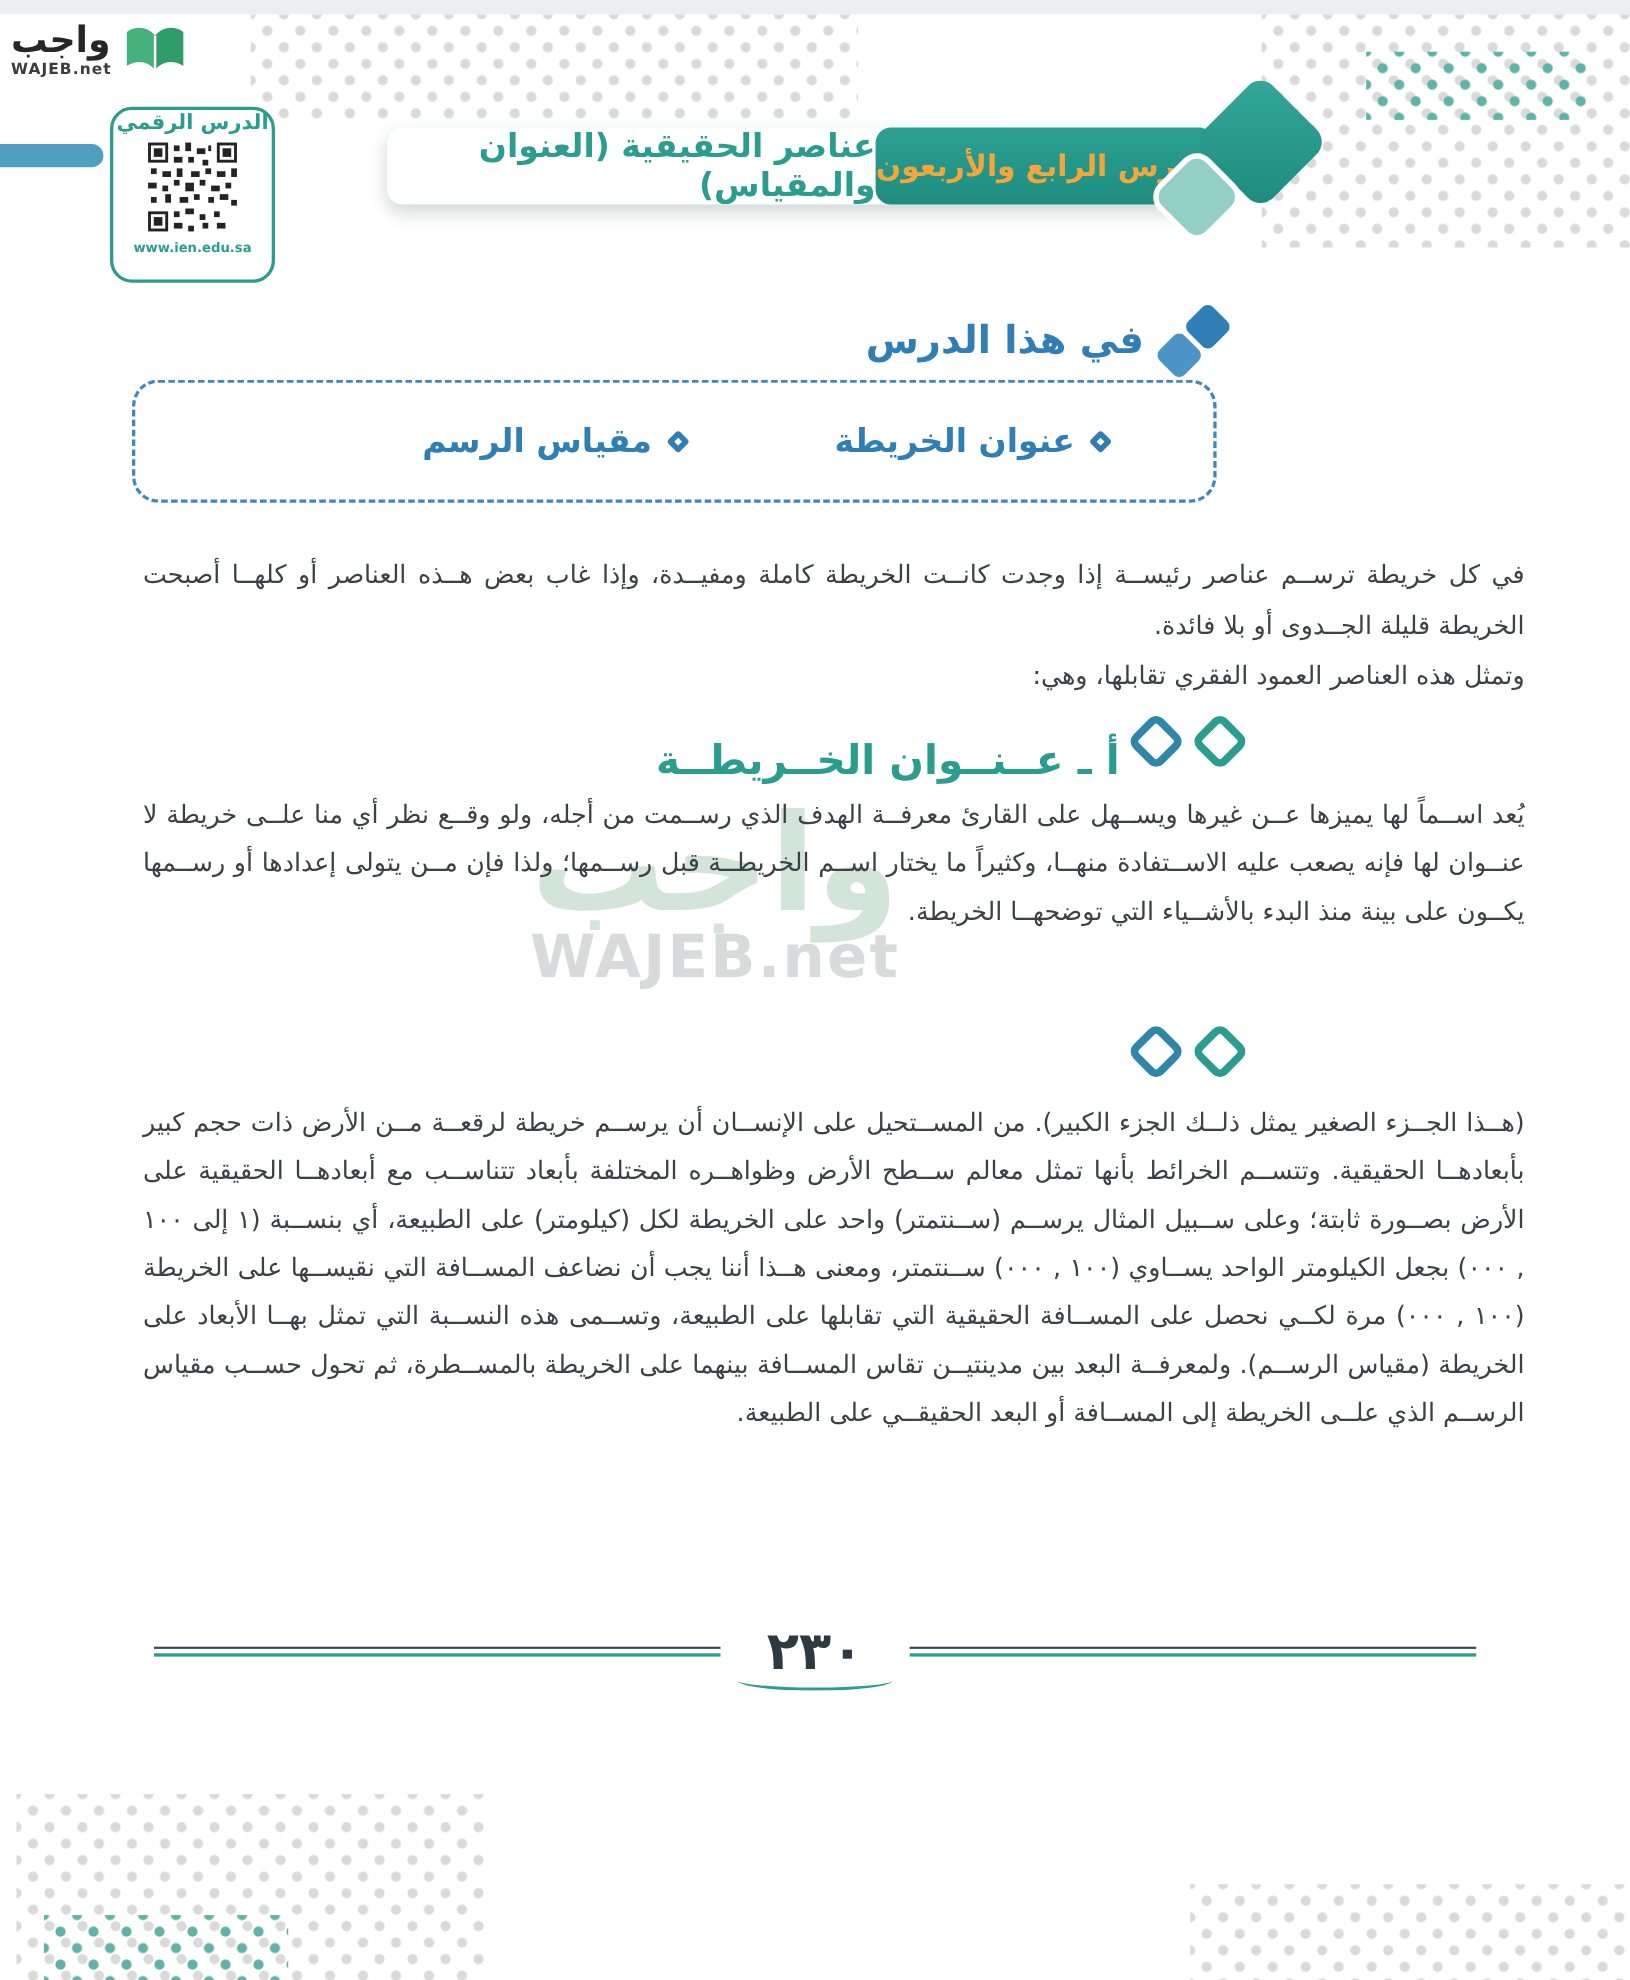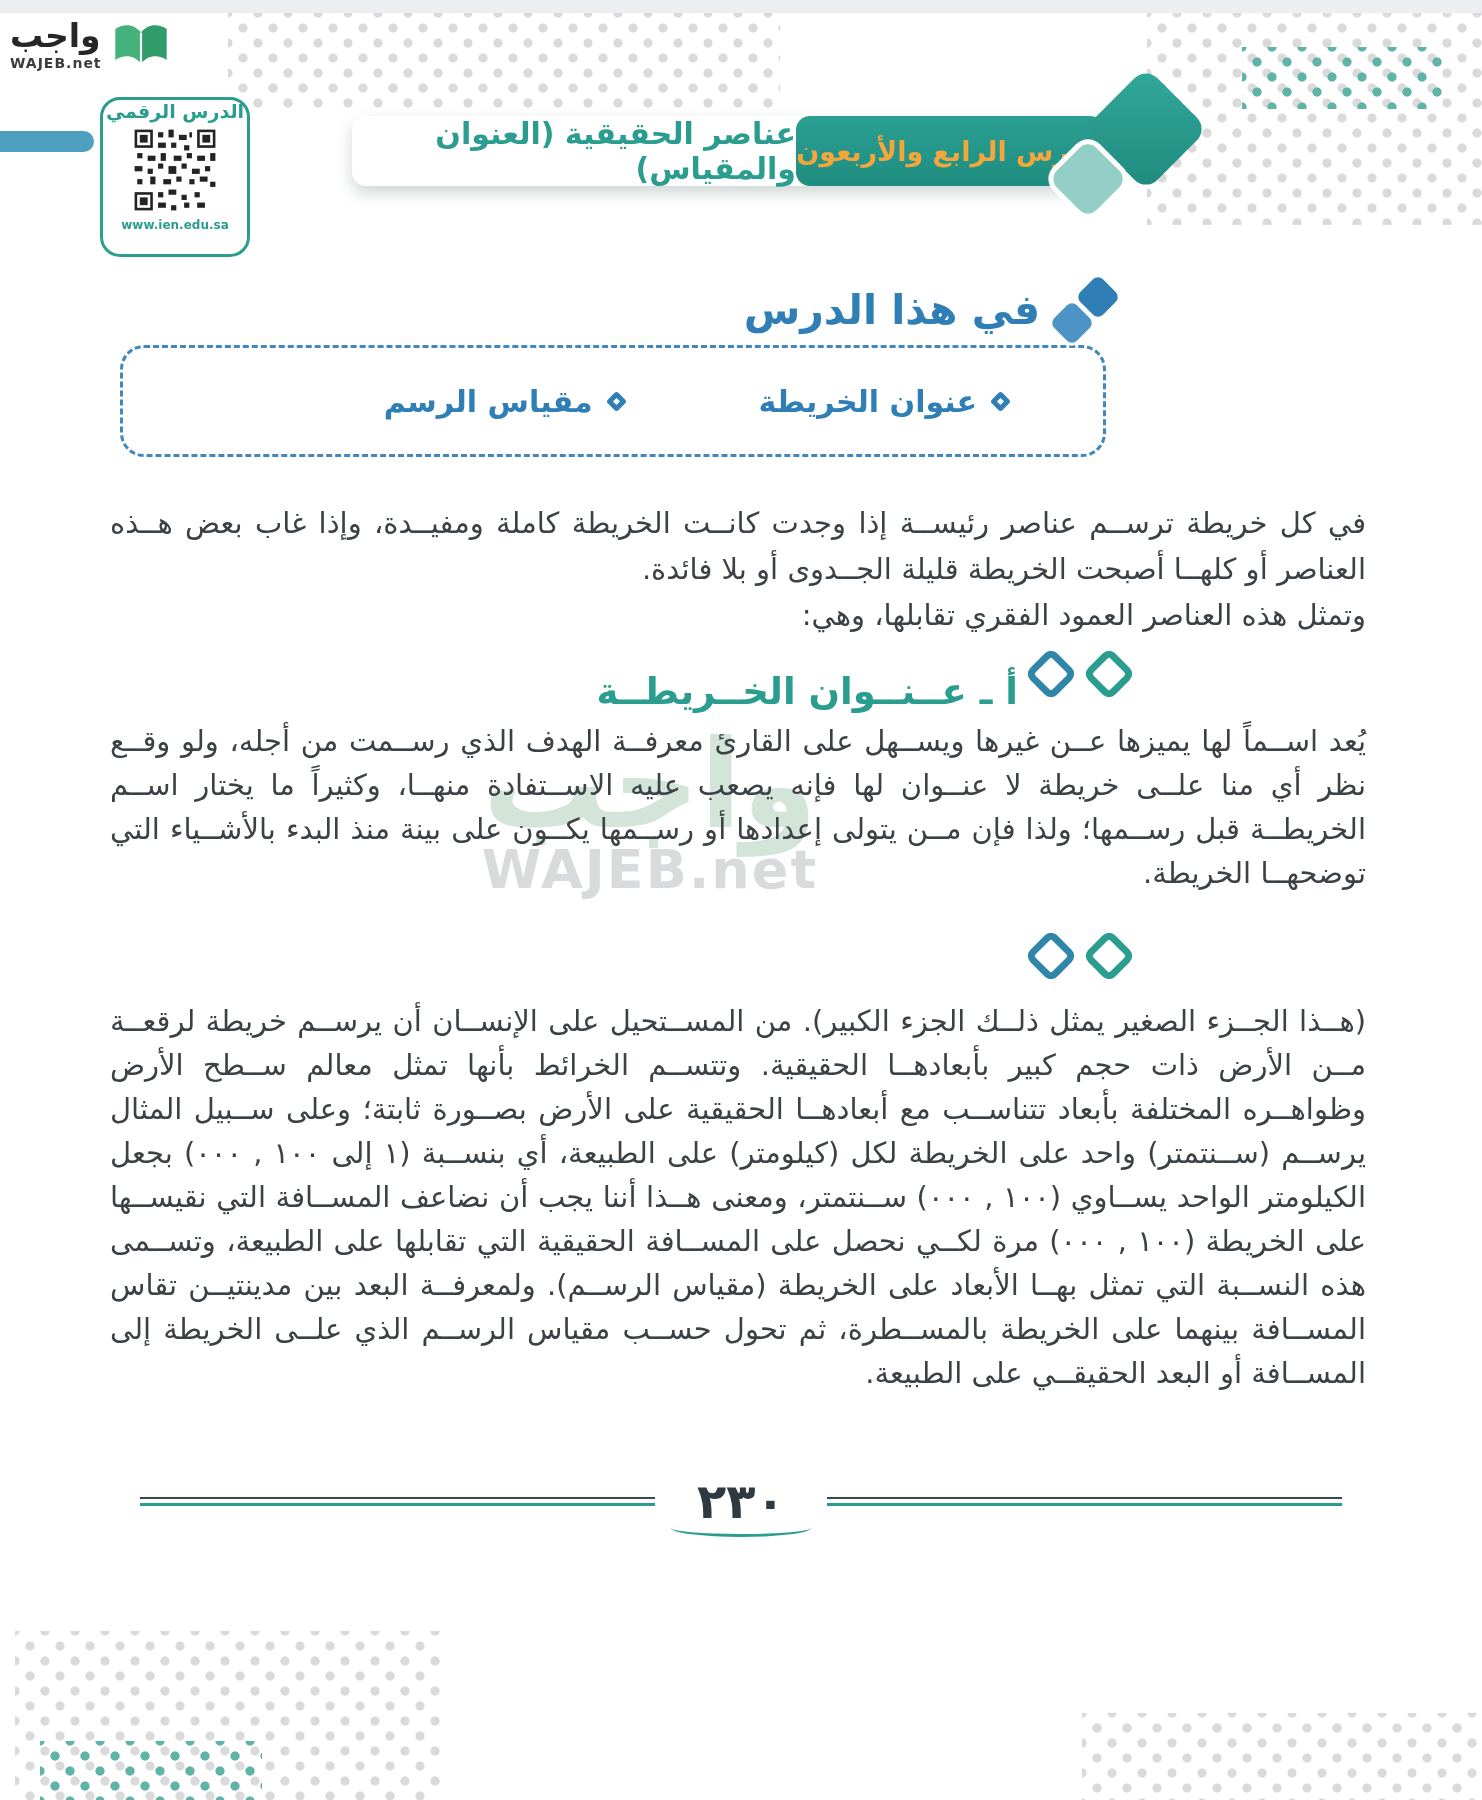--- a/index.html
+++ b/index.html
@@ -46,28 +46,28 @@
     background:linear-gradient(135deg,#33a99b,#1e8a7e)}
   .deco .small{position:absolute;left:10px;top:80px;width:56px;height:56px;border-radius:12px;transform:rotate(45deg);
     background:#93cfc7;box-shadow:0 0 0 5px #fff}
   
   .lesson-head{position:absolute;right:368px;top:268px;z-index:2;display:flex;align-items:center;gap:16px}
   .blue-dia{position:relative;width:58px;height:58px;flex:none}
   .blue-dia .d1{position:absolute;right:0;top:0;width:32px;height:32px;background:#2f7fb6;border-radius:7px;
     transform:rotate(45deg);box-shadow:0 0 0 3px #fff}
   .blue-dia .d2{position:absolute;left:0;bottom:0;width:32px;height:32px;background:#4d94c6;border-radius:7px;
     transform:rotate(45deg);box-shadow:0 0 0 3px #fff}
-  .lesson-head-text{color:#2f7fb6;font-weight:700;font-size:41px}
+  .lesson-head-text{color:#2f7fb6;font-weight:700;font-size:35px}
   .dash-box{position:absolute;left:120px;top:332px;width:986px;height:112px;border:3px dashed #3f87bd;border-radius:24px;
     z-index:1;display:flex;align-items:center;padding-right:95px;gap:135px}
   .dash-item{display:flex;align-items:center;gap:16px}
   .dash-bullet{width:15px;height:15px;border:5px solid #2f7fb6;border-radius:3px;transform:rotate(45deg);flex:none}
   .dash-label{color:#2f7fb6;font-weight:700;font-size:30px}
   
-  .para{position:absolute;left:110px;width:1256px;color:#3c4146;font-size:29px;text-align:justify;z-index:1}
+  .para{position:absolute;left:130px;width:1256px;color:#3c4146;font-size:23px;text-align:justify;z-index:1}
   #intro{top:487px;line-height:46px}
   #para-a{top:706px;line-height:44px}
   #para-b{top:986px;line-height:44px}
   
   .sec-head{position:absolute;right:354px;z-index:2;display:flex;align-items:flex-end;gap:14px}
   #sec-a{top:636px}
   #sec-b{top:918px}
   .sec-icon{position:relative;width:96px;height:64px;flex:none}
   .sec-icon .s1{position:absolute;right:0;top:6px;width:38px;height:38px;border:7px solid #2a9d8f;border-radius:9px;
     transform:rotate(45deg);background:#fff}

